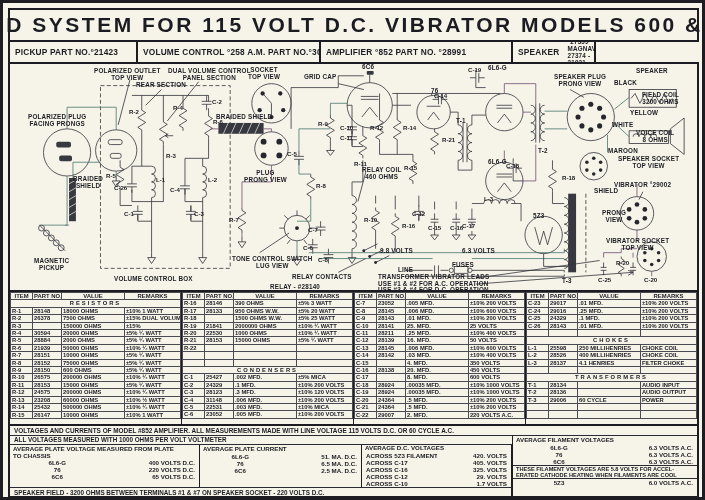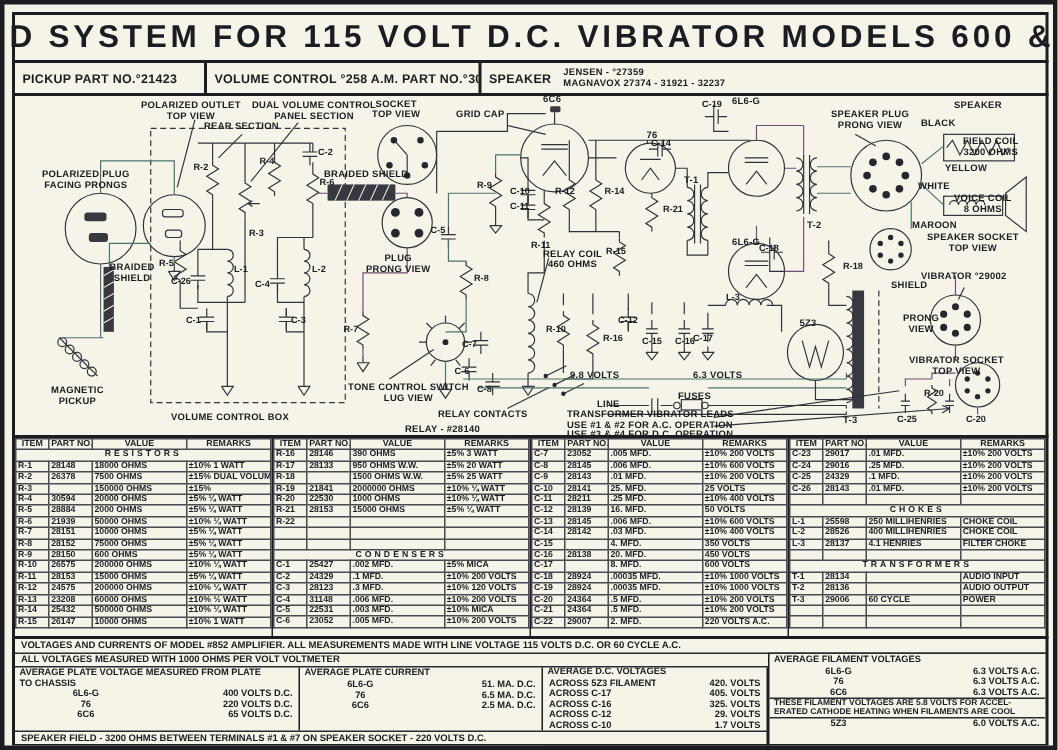--- a/index.html
+++ b/index.html
@@ -2,21 +2,21 @@
 <html><head>
 <meta charset="utf-8">
 <style>
   html,body{margin:0;padding:0;background:#9a9a94;}
   .sheet{position:relative;width:705px;height:500px;background:#f6f3e8;border:3px solid #1c1c22;
          box-sizing:border-box;font-family:"Liberation Sans",sans-serif;color:#1b1b22;overflow:hidden;}
   .zone{position:absolute;box-sizing:border-box;}
   .title-bar{left:5px;top:5px;width:691px;height:34px;border:2px solid #1c1c22;
              display:flex;align-items:center;justify-content:center;
              font-size:21px;font-weight:bold;letter-spacing:2.5px;white-space:nowrap;}
-  .header-strip{left:5px;top:37px;width:691px;height:24px;border:2px solid #1c1c22;display:flex;}
+  .header-strip{left:5px;top:37px;width:588px;height:24px;border:2px solid #1c1c22;display:flex;}
   .hcell{border-right:2px solid #1c1c22;display:flex;align-items:center;padding:0 5px;
          font-size:8.3px;font-weight:bold;letter-spacing:.2px;box-sizing:border-box;white-space:nowrap;overflow:hidden;}
   .hcell:last-child{border-right:none;}
   .speaker-detail{font-size:6.3px;line-height:7px;font-weight:bold;white-space:pre-line;margin-left:8px;}
   .schematic{left:5px;top:59px;width:691px;height:230px;border:2px solid #1c1c22;}
   .schematic svg{position:absolute;left:0;top:0;width:100%;height:100%;}
   .lbl{position:absolute;font-size:6.3px;font-weight:bold;line-height:6.6px;letter-spacing:.2px;
        white-space:pre-line;text-align:center;}
   .rf{position:absolute;font-size:6.1px;font-weight:bold;font-style:normal;white-space:nowrap;}
   .w{stroke:#31313b;stroke-width:.8;fill:none;}
@@ -56,20 +56,21 @@
 </head>
 <body>
 
 <div class="sheet">
 
   <div class="zone title-bar">SOUND  SYSTEM  FOR 115 VOLT  D.C. VIBRATOR   MODELS 600 &amp; 600A</div>
 
   <div class="zone header-strip">
     <div class="hcell" style="width:128px">PICKUP  PART NO.°21423</div>
     <div class="hcell" style="width:183px">VOLUME CONTROL °258 A.M.  PART NO.°30992</div>
+    <div class="hcell" style="width:192px">AMPLIFIER  °852  PART NO. °28991</div>
     <div class="hcell" style="flex:1">
       <span>SPEAKER</span>
       <span class="speaker-detail">JENSEN - °27359
 MAGNAVOX 27374 - 31921 - 32237</span>
     </div>
   </div>
 
   <div class="zone schematic">
     <svg viewBox="0 0 691 230" aria-hidden="true">
 

